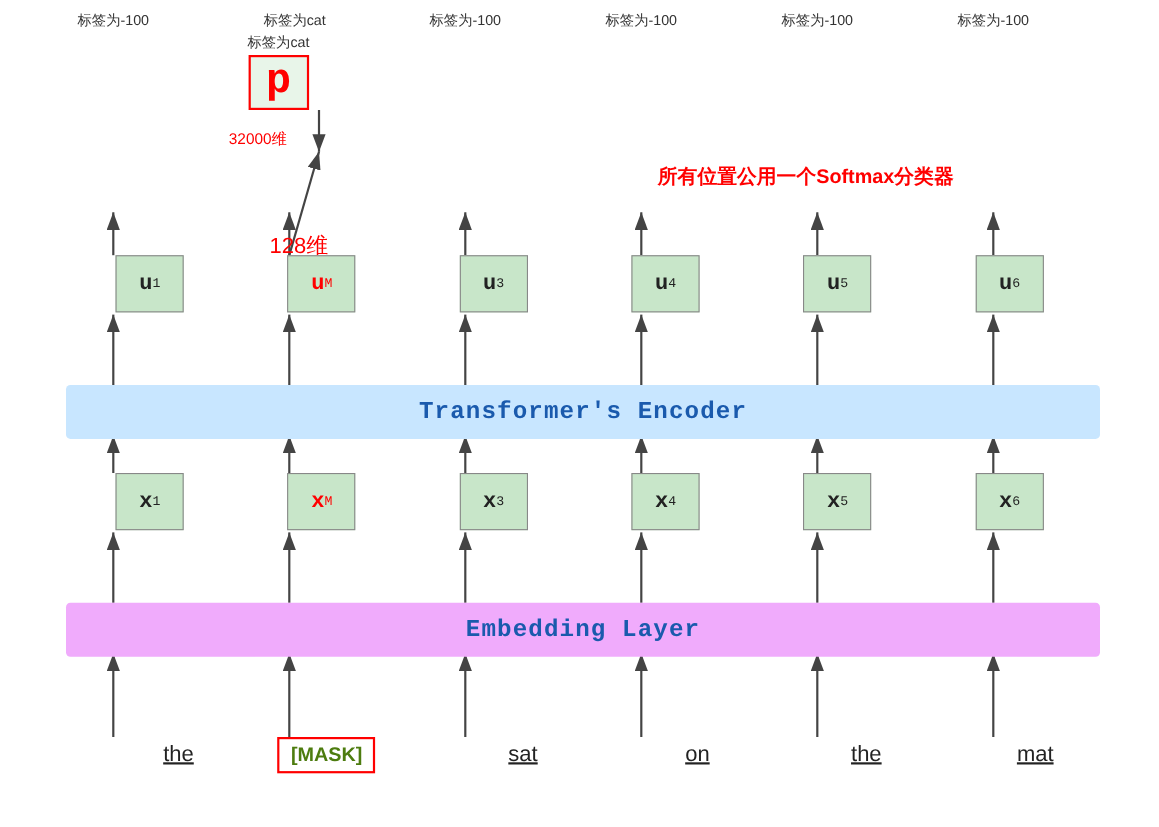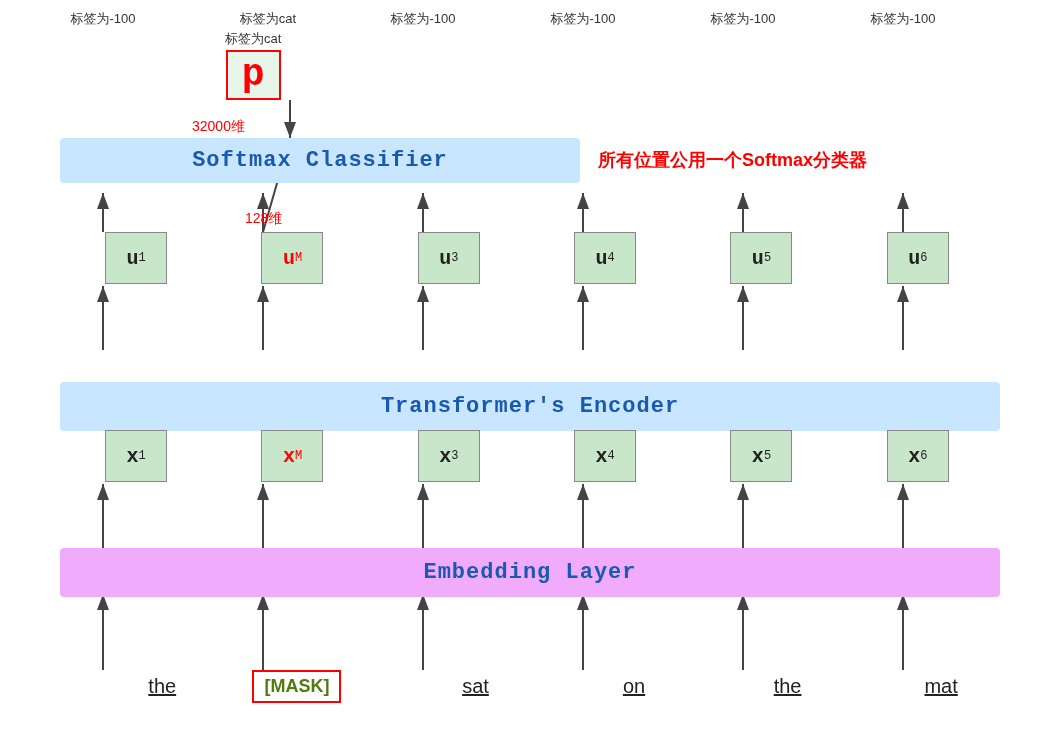--- a/index.html
+++ b/index.html
@@ -58,21 +58,21 @@
       font-size: 38px;
       font-weight: bold;
       color: red;
       line-height: 1;
     }
 
     
     .dim-32000 {
       position: absolute;
       top: 118px;
-      left: 192px;
+      left: 208px;
       color: red;
       font-size: 14px;
       font-family: Arial, sans-serif;
     }
 
     
     .softmax-bar {
       position: absolute;
       top: 138px;
       left: 60px;
@@ -99,21 +99,21 @@
       font-family: Arial, sans-serif;
       font-weight: bold;
     }
 
     
     .dim-128 {
       position: absolute;
       top: 210px;
       left: 245px;
       color: red;
-      font-size: 14px;
+      font-size: 20px;
       font-family: Arial, sans-serif;
     }
 
     
     .u-row {
       position: absolute;
       top: 232px;
       left: 0;
       width: 100%;
       display: flex;
@@ -145,21 +145,20 @@
     
     .transformer-bar {
       position: absolute;
       top: 350px;
       left: 60px;
       width: 940px;
       background: #c8e6ff;
       border-radius: 4px;
       padding: 12px 20px;
       text-align: center;
-      margin-top: 32px;
     }
     .transformer-text {
       font-size: 22px;
       font-weight: bold;
       color: #1a5aad;
       letter-spacing: 1px;
     }
 
     
     .x-row {
@@ -298,23 +297,20 @@
 
   <div class="p-box-container" style="left: 225px; top: 30px;">
     <span class="p-box-label" style="font-size:13px; color:#333; font-family:Arial;">标签为cat</span>
     <div class="p-box">
       <span class="p-letter">p</span>
     </div>
   </div>
 
   <div class="dim-32000">32000维</div>
 
-  <div class="softmax-bar">
-    <span class="softmax-text">Softmax Classifier</span>
-  </div>
 
   <div class="softmax-annotation">所有位置公用一个Softmax分类器</div>
 
   <div class="dim-128">128维</div>
 
   <div class="u-row">
     <div class="node-box">
       u<span class="sub">1</span>
     </div>
     <div class="node-box red-text">

